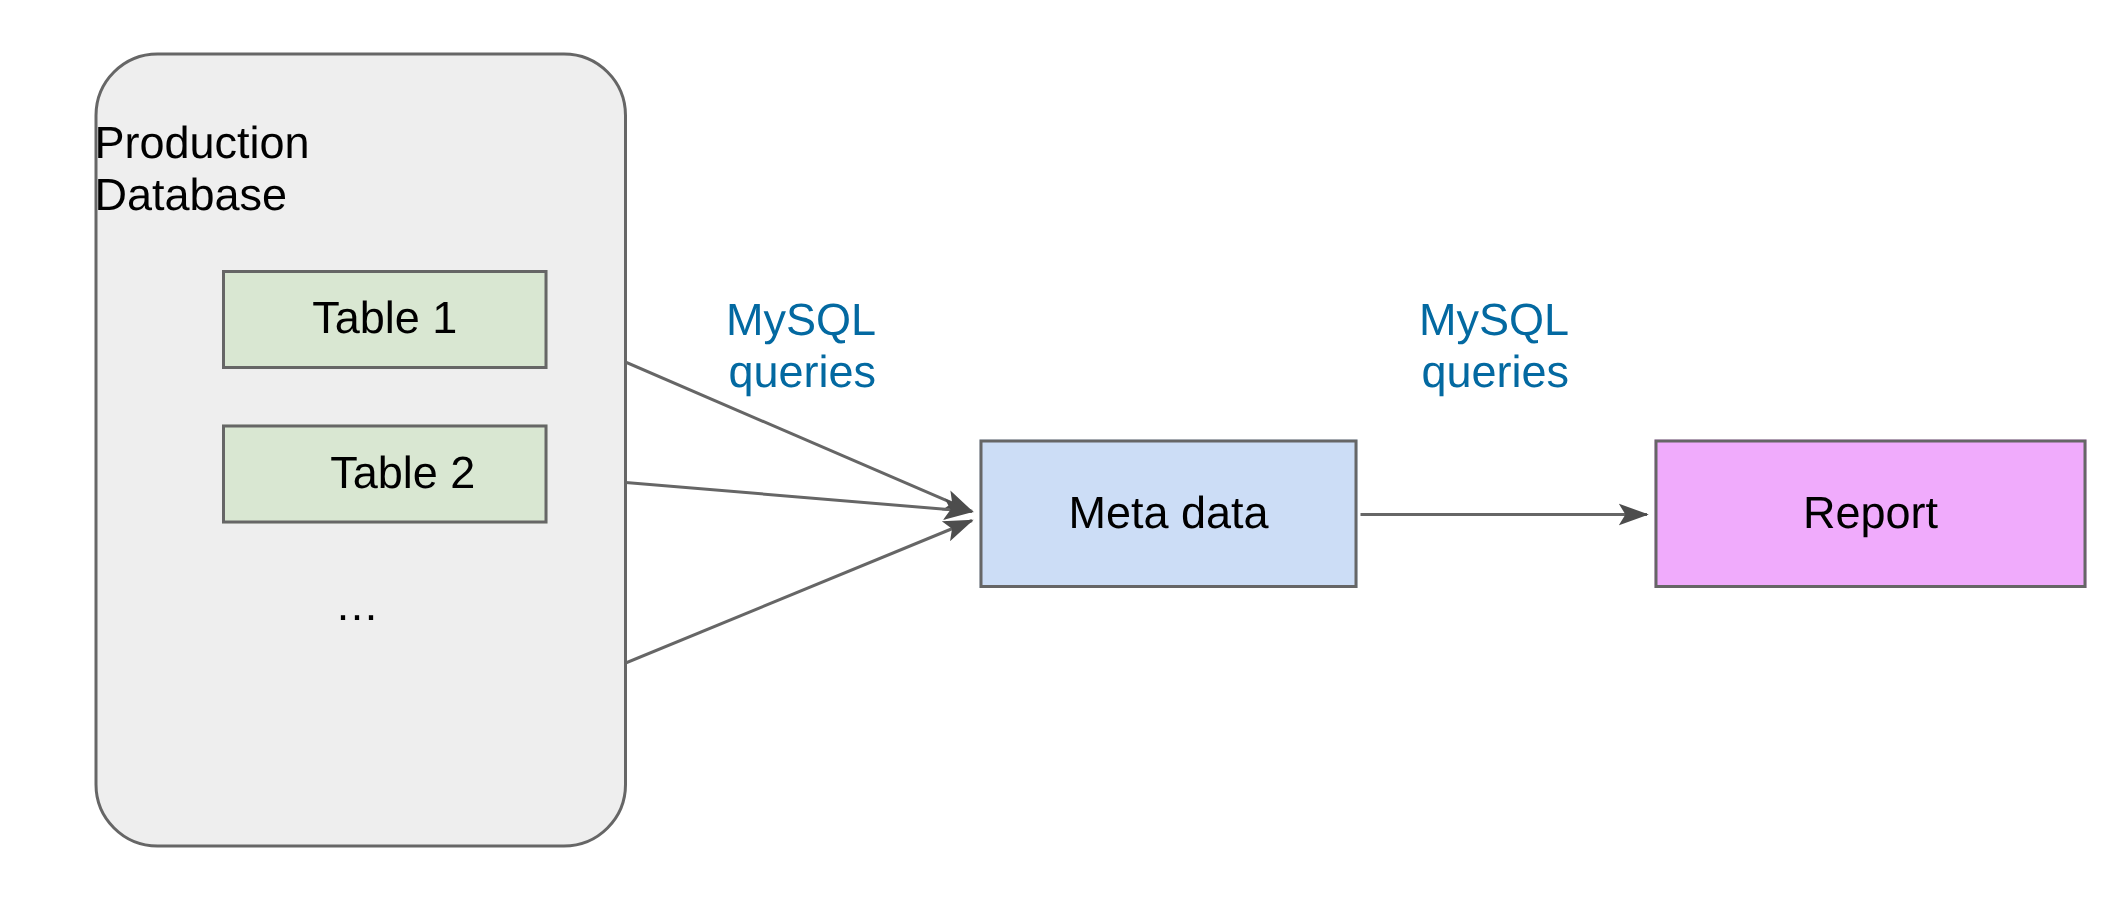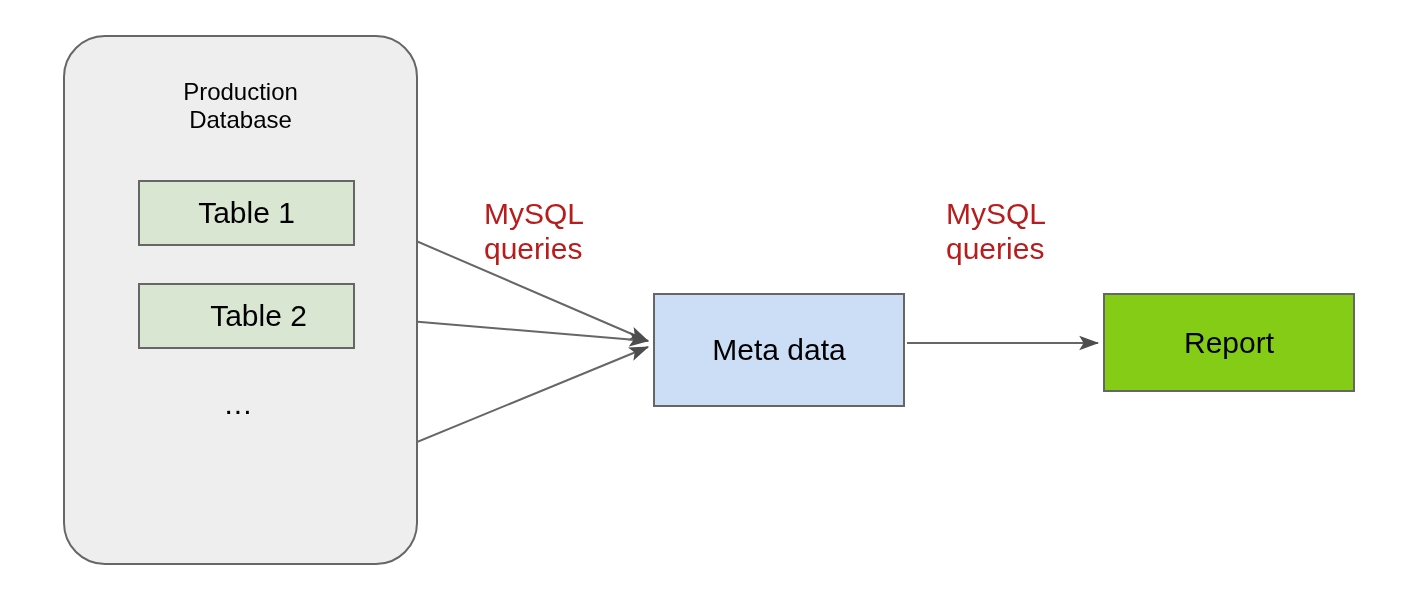--- a/index.html
+++ b/index.html
@@ -38,81 +38,80 @@
     background: #eeeeee;
     border: 2px solid #666666;
     border-radius: 42px;
     box-sizing: border-box;
   }
   .container-title {
     position: absolute;
     left: 63px;
     top: 78px;
     width: 355px;
-    text-align: center;
-    font-size: 24px;
+    font-size: 30px;
     line-height: 1.18;
     color: #000000;
     white-space: pre-line;
   }
   
   .node {
     position: absolute;
     box-sizing: border-box;
     border: 2px solid #666666;
     display: flex;
     align-items: center;
     justify-content: center;
     font-size: 30px;
     color: #000000;
     text-align: center;
   }
   .node.table {
-    left: 138px;
+    left: 148px;
     width: 217px;
     height: 66px;
     background: #d9e7d2;
   }
   #node-table-1 { top: 180px; }
   #node-table-2 { top: 283px; padding-left: 24px; }
   #node-table-n { top: 438px; }
 
   #node-meta {
     left: 653px;
     top: 293px;
     width: 252px;
-    height: 114px;
+    height: 99px;
     background: #ccddf6;
   }
   #node-report {
     left: 1103px;
     top: 293px;
-    width: 252px;
+    width: 288px;
     height: 99px;
-    background: #84cc16;
+    background: #f0abfc;
   }
   
   .ellipsis {
     position: absolute;
     left: 130px;
     top: 387px;
     width: 217px;
     text-align: center;
     font-size: 30px;
     color: #000000;
     letter-spacing: 1px;
   }
   
   .edge-label {
     position: absolute;
     font-size: 30px;
     line-height: 1.18;
-    color: #b91c1c;
+    color: #0369a1;
     white-space: pre-line;
-    text-align: left;
+    text-align: right;
   }
   #label-left  { left: 484px; top: 196px; }
   #label-right { left: 946px; top: 196px; }
 </style>
 </head>
 <body>
 
 <div id="canvas">
 
   <svg id="edges" viewBox="0 0 1412 610" width="1412" height="610">

